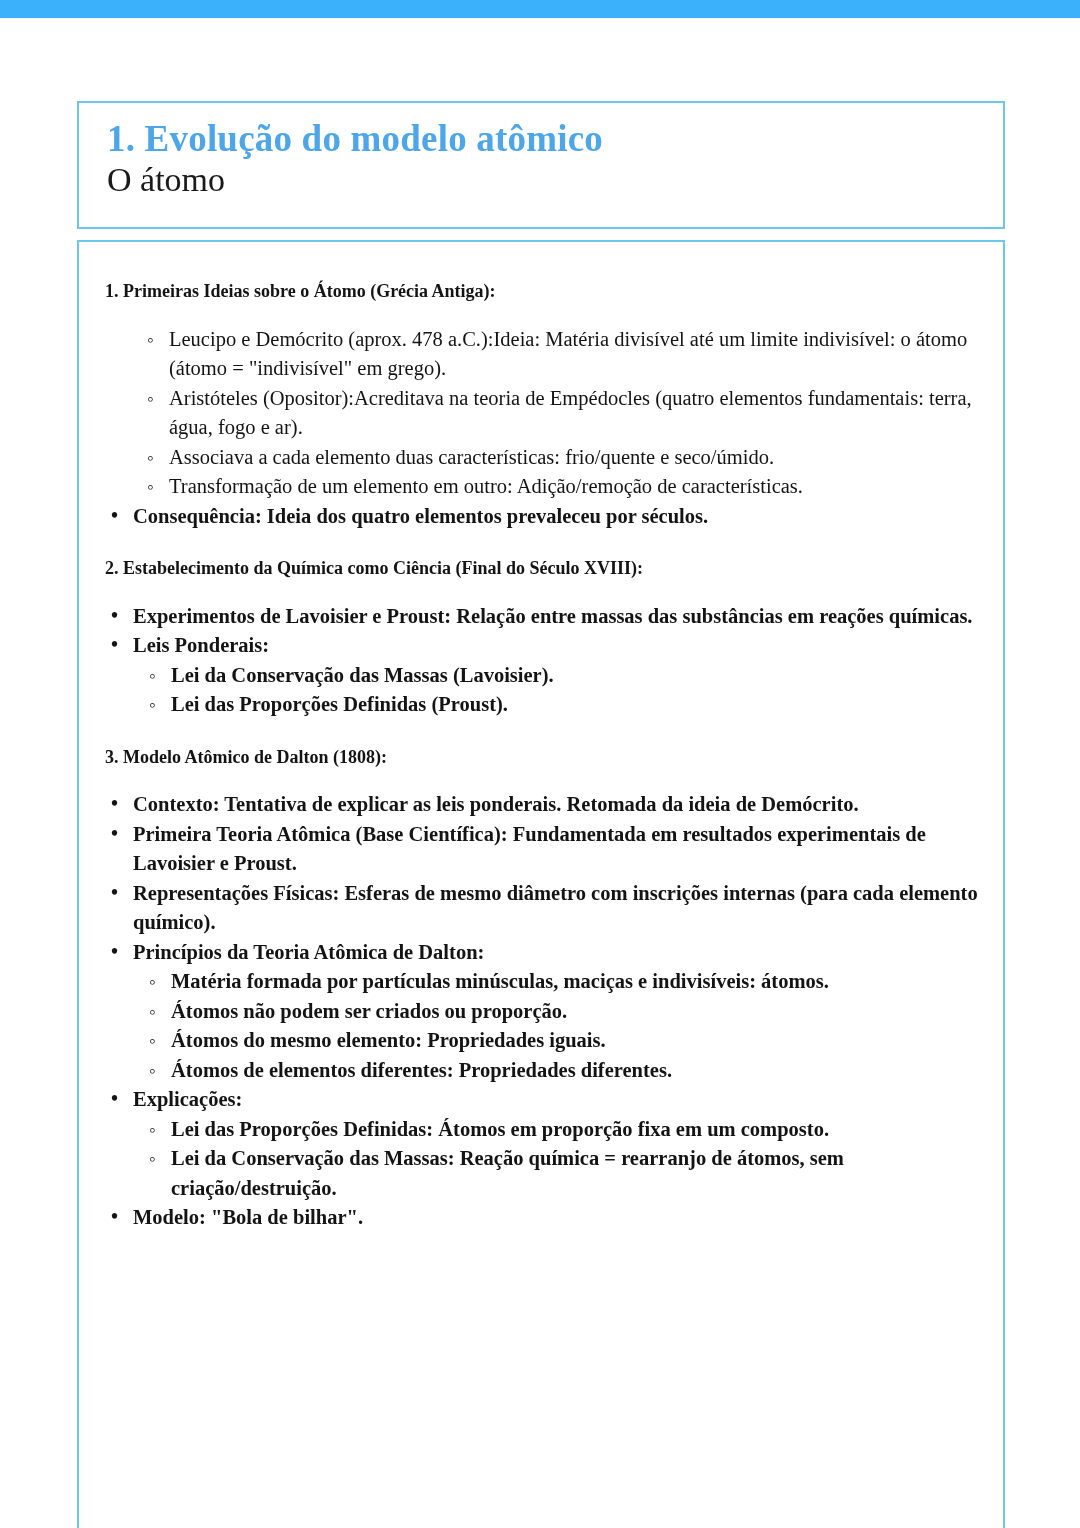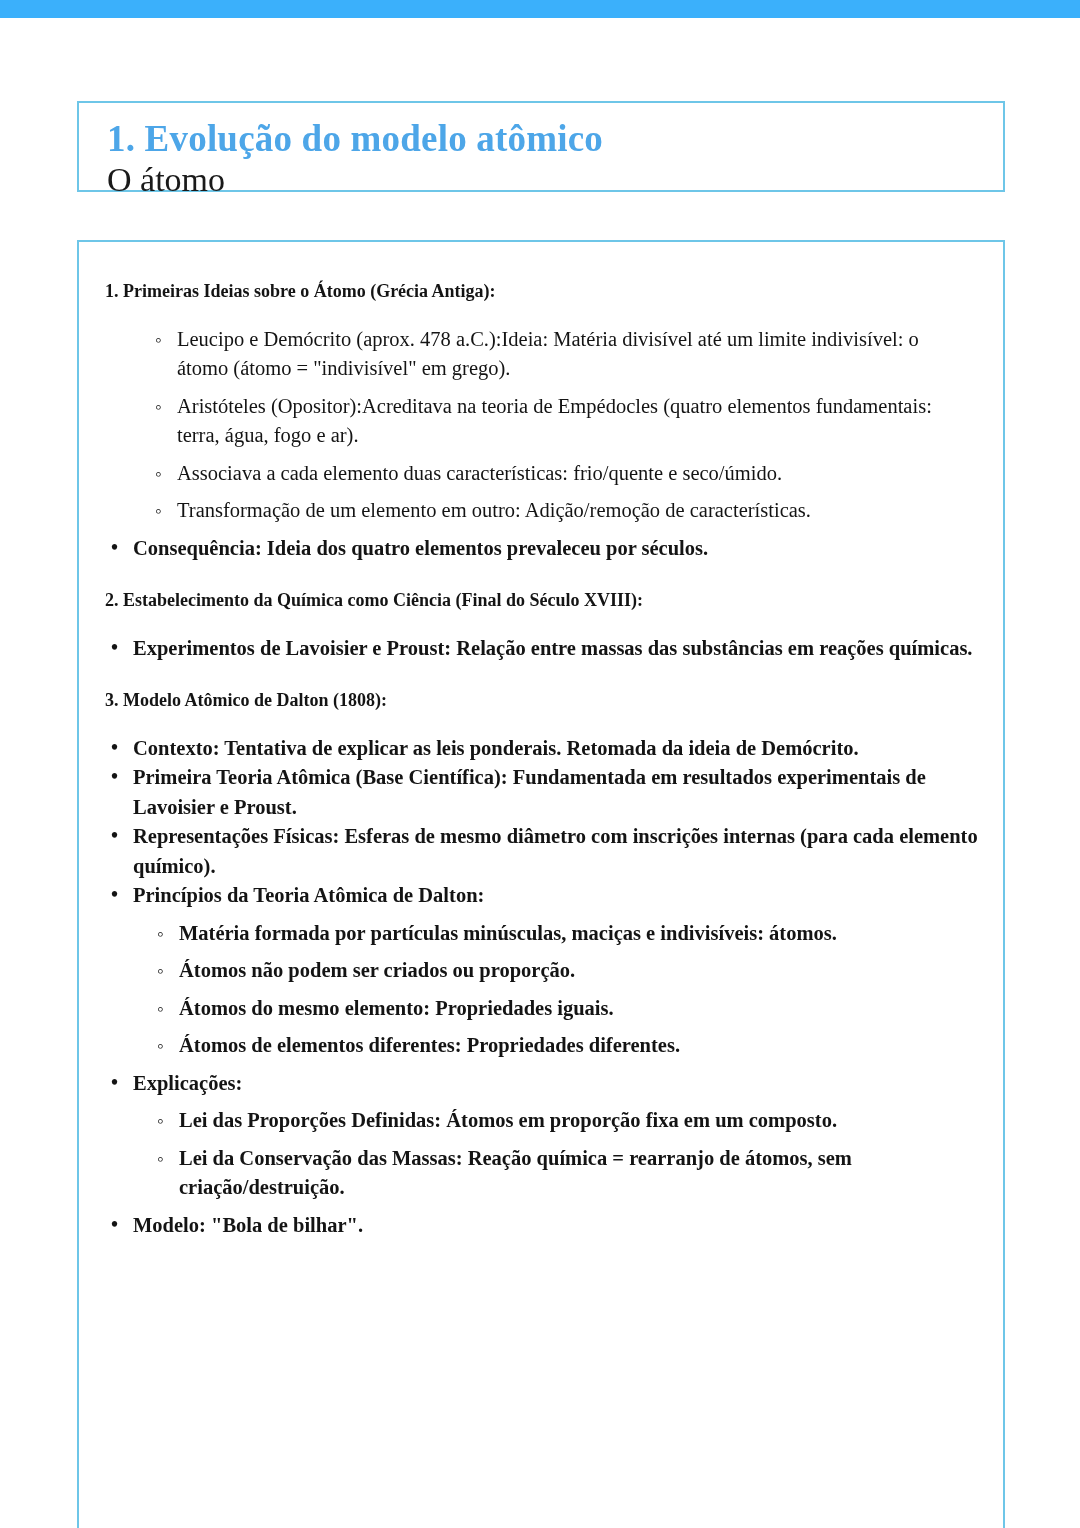--- a/index.html
+++ b/index.html
@@ -23,21 +23,21 @@
     height: 18px;
     background: #3bb0fb;
   }
 
   
   .title-card {
     position: absolute;
     left: 77px;
     top: 101px;
     width: 928px;
-    height: 91px;
+    height: 128px;
     box-sizing: border-box;
     border: 2px solid #6ec6e8;
     background: #ffffff;
   }
   .doc-title {
     position: absolute;
     left: 28px;
     top: 14px;
     font-size: 37px;
     font-weight: 700;
@@ -108,21 +108,21 @@
     list-style: none;
     margin: 0;
     padding: 0;
   }
   ul.subbullets > li {
     position: relative;
     font-size: 20.5px;
     line-height: 29.5px;
     color: #141414;
     padding-left: 64px;
-    margin: 8px;
+    margin: 0;
   }
   ul.subbullets > li::before {
     content: "\25E6";
     position: absolute;
     left: 42px;
     top: 0;
     font-size: 19px;
     line-height: 29.5px;
     color: #141414;
   }
@@ -153,20 +153,27 @@
     </ul>
     <ul class="bullets">
       <li>Consequência: Ideia dos quatro elementos prevaleceu por séculos.</li>
     </ul>
   </div>
 
   <div class="section">
     <h2 class="section-heading">2. Estabelecimento da Química como Ciência (Final do Século XVIII):</h2>
     <ul class="bullets">
       <li>Experimentos de Lavoisier e Proust: Relação entre massas das substâncias em reações químicas.</li>
+      <li>
+        <span>Leis Ponderais:</span>
+        <ul class="subbullets">
+          <li>Lei da Conservação das Massas (Lavoisier).</li>
+          <li>Lei das Proporções Definidas (Proust).</li>
+        </ul>
+      </li>
     </ul>
   </div>
 
   <div class="section">
     <h2 class="section-heading">3. Modelo Atômico de Dalton (1808):</h2>
     <ul class="bullets">
       <li>Contexto: Tentativa de explicar as leis ponderais. Retomada da ideia de Demócrito.</li>
       <li>Primeira Teoria Atômica (Base Científica): Fundamentada em resultados experimentais de Lavoisier e Proust.</li>
       <li>Representações Físicas: Esferas de mesmo diâmetro com inscrições internas (para cada elemento químico).</li>
       <li>

